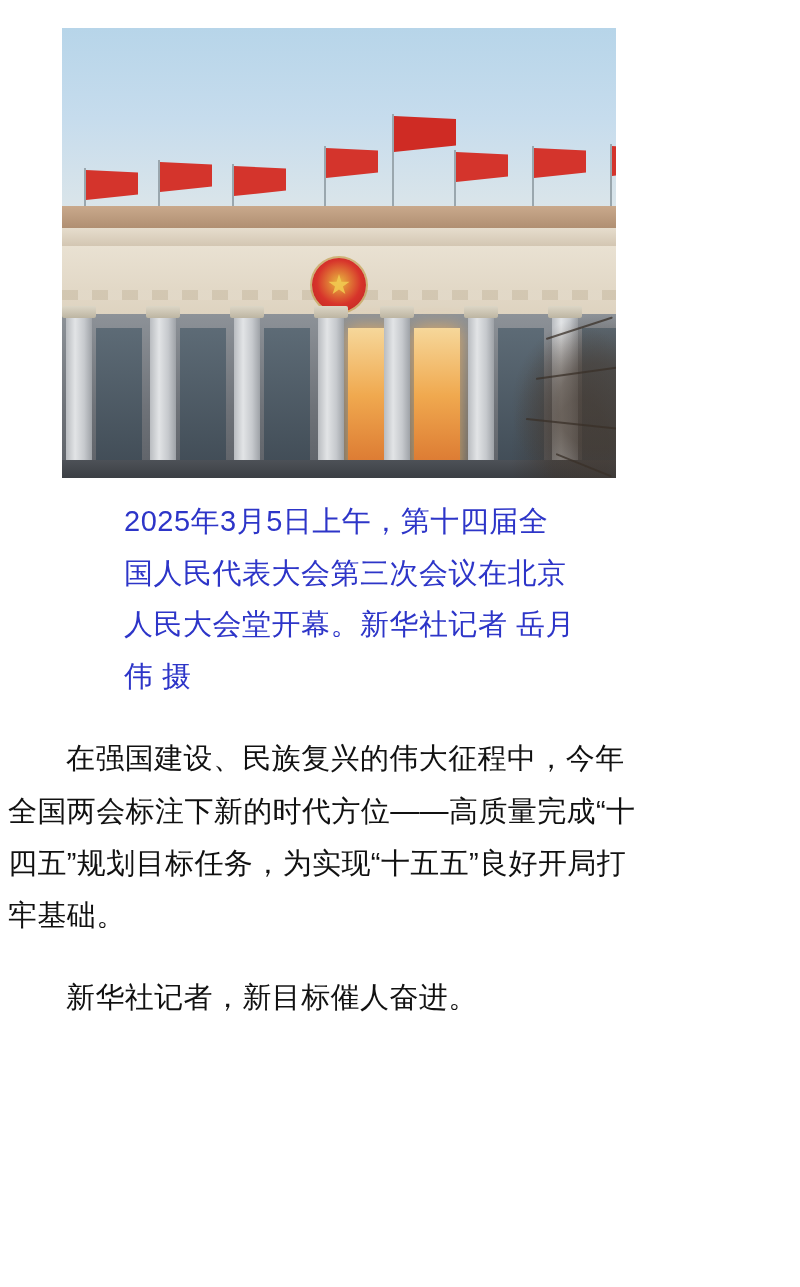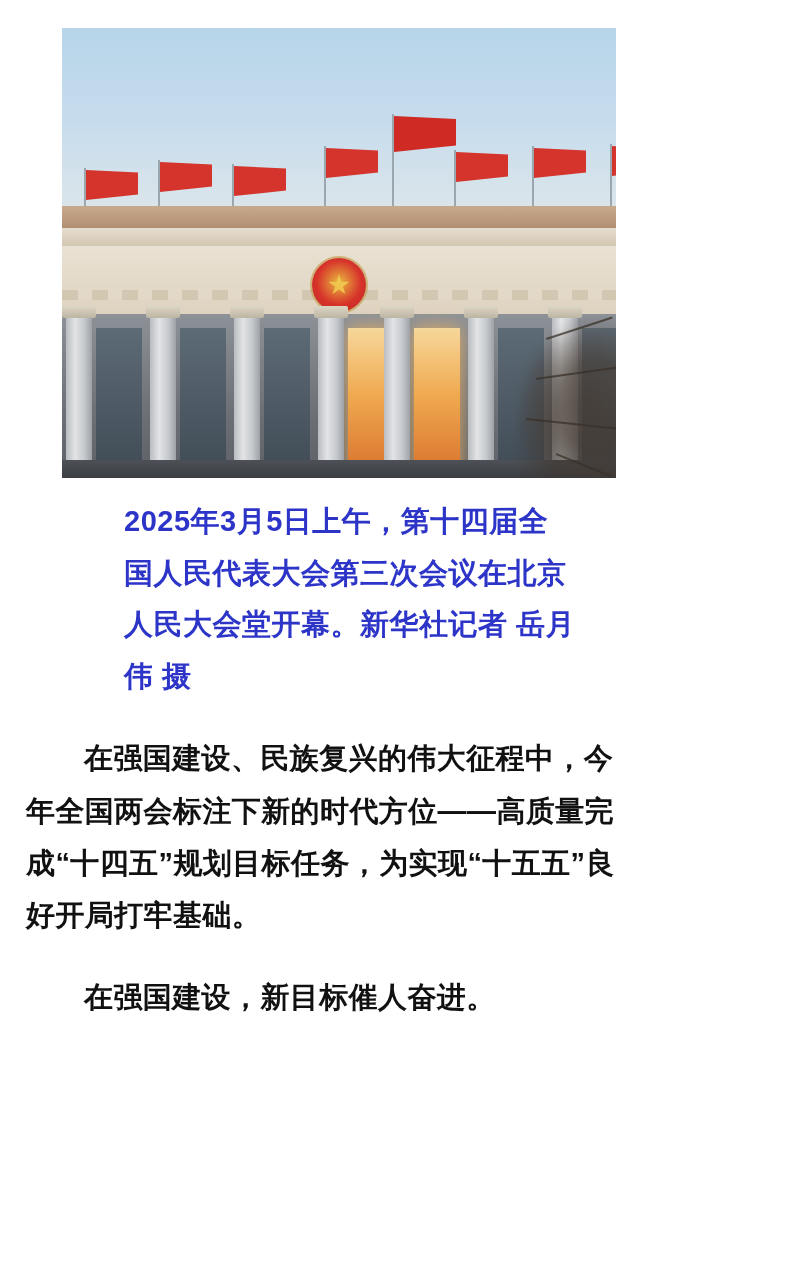--- a/index.html
+++ b/index.html
@@ -10,21 +10,20 @@
   body {
     width: 800px;
     min-height: 1287px;
     font-family: "Liberation Sans", sans-serif;
     -webkit-font-smoothing: antialiased;
   }
   .article {
     width: 676px;
     box-sizing: border-box;
     padding: 0;
-    font-weight: bold;
   }
 
   
   .figure {
     margin: 28px 0 0 0;
     padding: 0 60px 0 62px;
   }
   .photo {
     position: relative;
     width: 100%;
@@ -168,21 +167,21 @@
     line-height: 1.78;
     letter-spacing: .5px;
     padding: 18px 40px 0 62px;
     margin: 0;
   }
   .body-par {
     color: #111111;
     font-size: 29px;
     line-height: 1.80;
     letter-spacing: .4px;
-    padding: 0 40px 0 26px;
+    padding: 0 40px 0 8px;
     margin: 30px 0 0 0;
     text-indent: 2em;
   }
 </style>
 </head>
 <body>
 
 <div class="article">
 
   <figure class="figure">
@@ -266,15 +265,15 @@
         <span class="branch" style="left:40px;top:80px;width:82px;transform:rotate(-8deg);"></span>
         <span class="branch" style="left:30px;top:120px;width:92px;transform:rotate(6deg);"></span>
         <span class="branch" style="left:60px;top:155px;width:60px;transform:rotate(22deg);"></span>
       </div>
     </div>
 
     <figcaption class="caption">2025年3月5日上午，第十四届全国人民代表大会第三次会议在北京人民大会堂开幕。新华社记者 岳月伟 摄</figcaption>
   </figure>
 
   <p class="body-par">在强国建设、民族复兴的伟大征程中，今年全国两会标注下新的时代方位——高质量完成“十四五”规划目标任务，为实现“十五五”良好开局打牢基础。</p>
-  <p class="body-par">在强国建设，新目标催人奋进。</p>
+  <p class="body-par">新华社记者，新目标催人奋进。</p>
 
 </div>
 
 </body></html>

